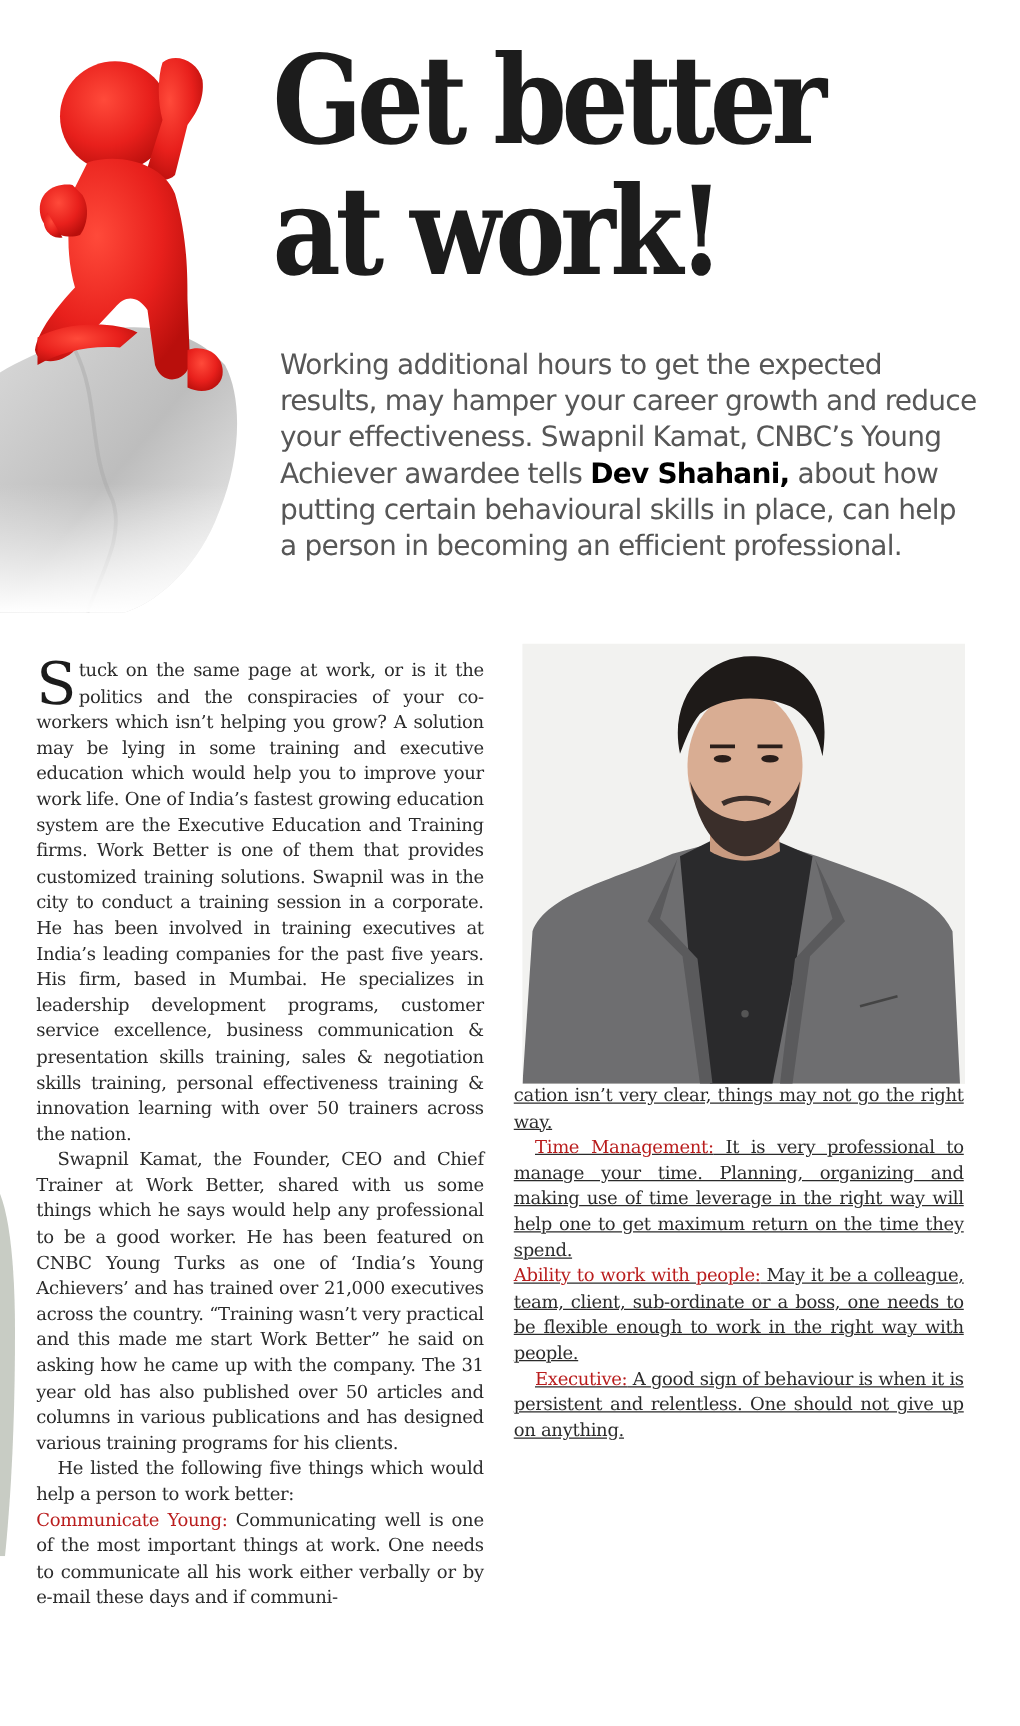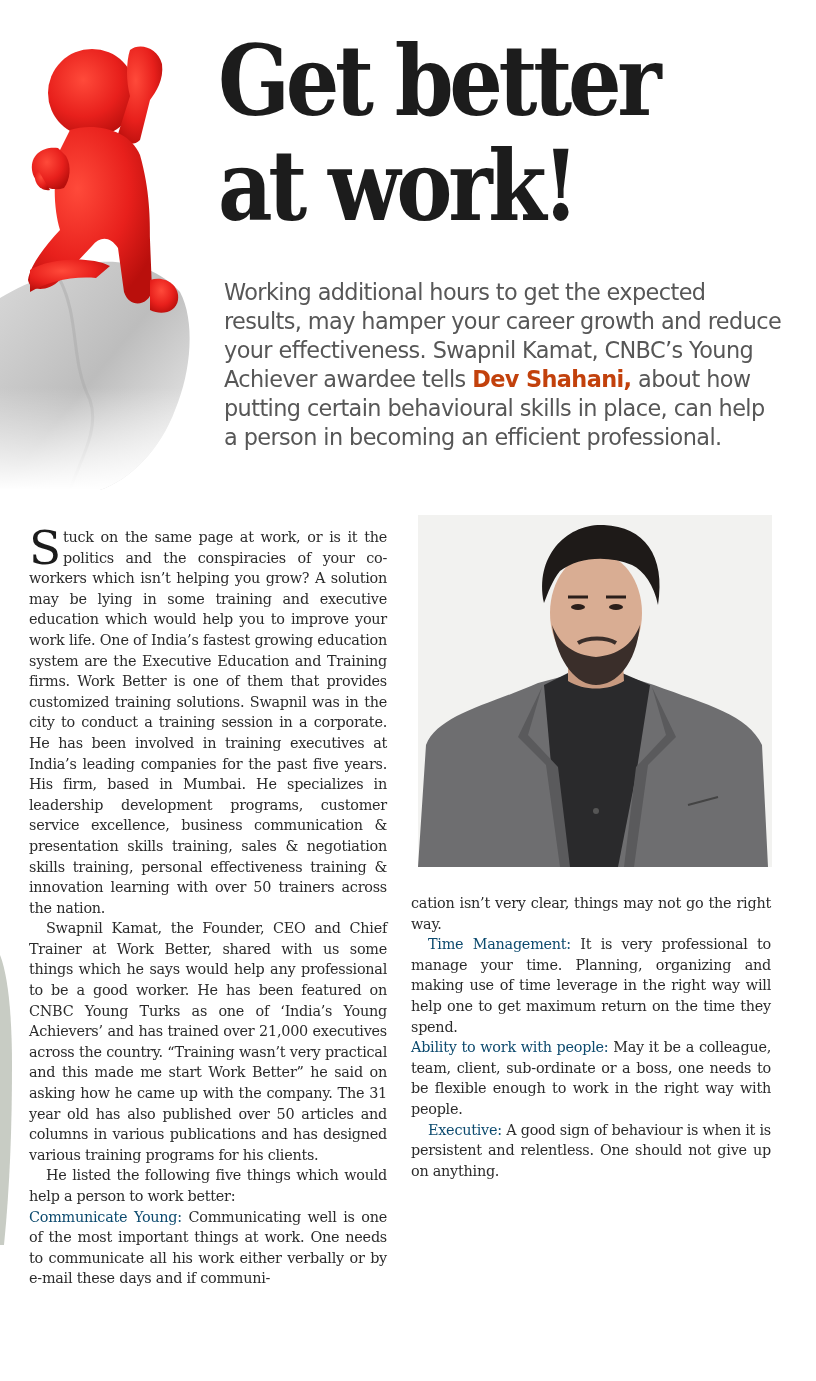--- a/index.html
+++ b/index.html
@@ -7,30 +7,30 @@
 
     
     #figure { position: absolute; left: 0; top: 30px; width: 220px; height: 460px; }
     #left-edge-rock { position: absolute; left: 0; top: 955px; width: 14px; height: 290px; }
 
     
     .headline { position: absolute; left: 218px; top: 28px; margin: 0; font-family: "DejaVu Serif", serif; font-weight: 900; font-size: 98px; line-height: 105px; letter-spacing: -5px; color: #1c1c1c; transform: scaleX(0.86); transform-origin: left top; white-space: nowrap; }
 
     
     .standfirst { position: absolute; left: 224px; top: 278px; width: 560px; margin: 0; font-family: "DejaVu Sans", sans-serif; font-size: 22.4px; line-height: 29px; color: #575757; letter-spacing: -0.6px; }
-    .standfirst b { color: #c2410c; font-weight: bold; }
+    .standfirst b { color: #000000; font-weight: bold; }
 
     
     .col { position: absolute; font-family: "DejaVu Serif", serif; font-size: 14.4px; line-height: 20.6px; color: #2b2b2b; text-align: justify; letter-spacing: -0.25px; }
     .col p { margin: 0; }
     .col p.indent { text-indent: 17px; }
     #col-left { left: 29px; top: 527px; width: 358px; }
-    #col-right { left: 411px; top: 893px; width: 360px; }
+    #col-right { left: 411px; top: 867px; width: 360px; text-decoration: underline; }
     .dropcap { float: left; font-size: 47px; line-height: 38px; margin: 2px 2px 0 0; color: #1c1c1c; font-family: "DejaVu Serif", serif; }
-    .term { color: #0c4a6e; }
+    .term { color: #b91c1c; }
 
     
     #portrait { position: absolute; left: 418px; top: 515px; width: 354px; height: 352px; background: #f3f3f1; overflow: hidden; }
   </style>
 </head>
 <body>
 
 <svg id="figure" viewBox="0 0 220 460">
   <defs>
     <radialGradient id="redg" cx="40%" cy="35%" r="70%">

